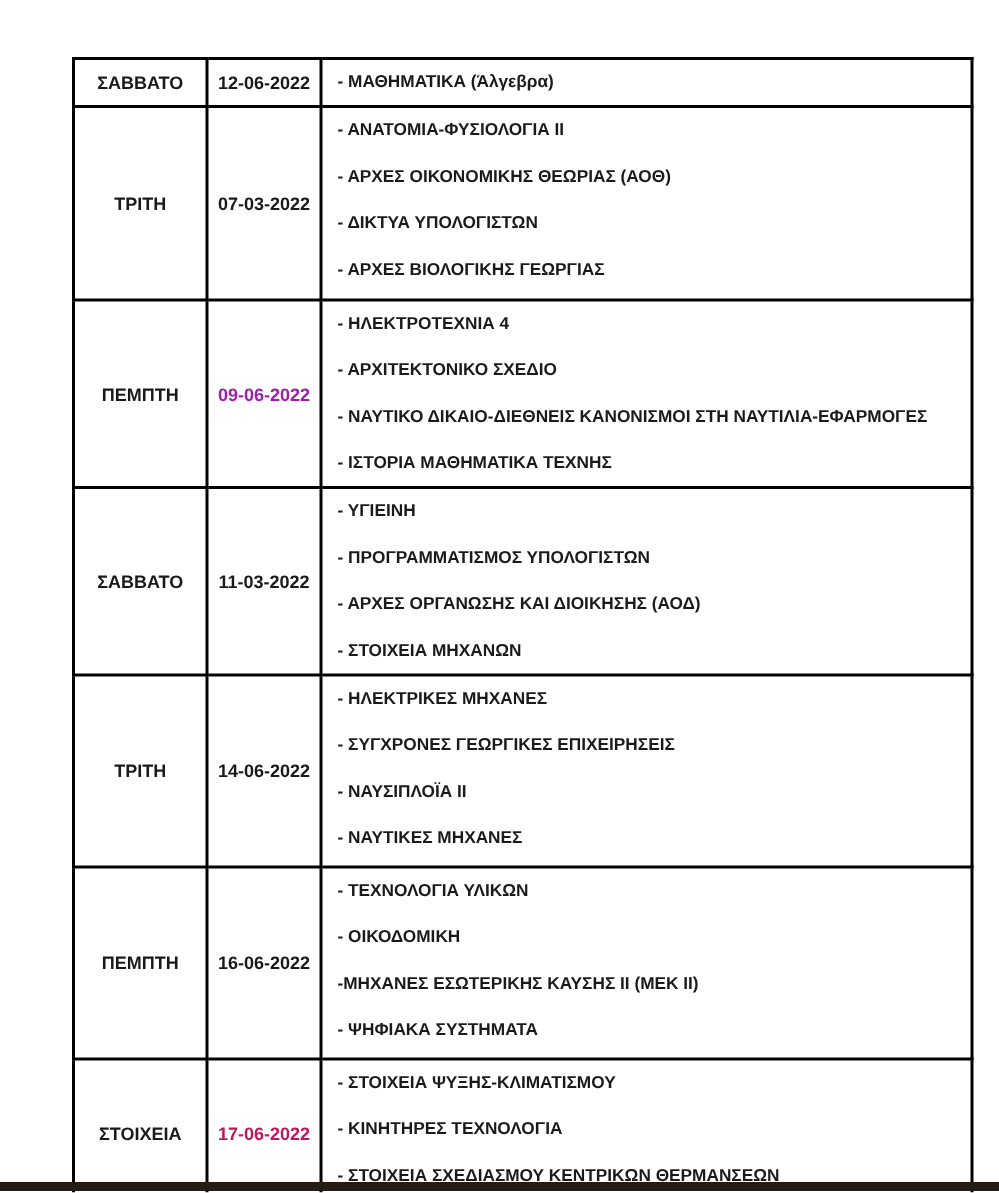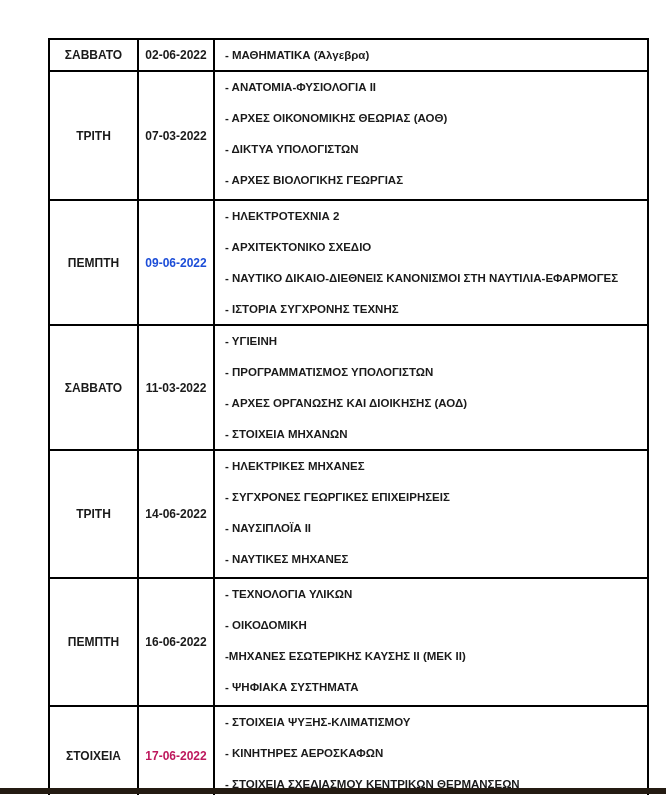--- a/index.html
+++ b/index.html
@@ -66,43 +66,43 @@
 
   <table class="schedule">
     <colgroup>
       <col style="width:89px">
       <col style="width:76px">
       <col style="width:434px">
     </colgroup>
     <tbody>
         <tr style="height: 32px;">
           <td class="day-cell" style="border-color: rgb(0, 0, 0); color: rgb(26, 26, 26);">ΣΑΒΒΑΤΟ</td>
-          <td class="date-cell" style="border-color: rgb(0, 0, 0); color: rgb(26, 26, 26);">02-06-2022</td>
+          <td class="date-cell" style="border-color: rgb(0, 0, 0); color: rgb(26, 26, 26);">12-06-2022</td>
           <td class="subjects-cell" style="border-color: rgb(0, 0, 0); color: rgb(26, 26, 26);">
             <div class="subject-item">- ΜΑΘΗΜΑΤΙΚΑ (Άλγεβρα)</div>
           </td>
         </tr>
         <tr style="height: 129px;">
           <td class="day-cell" style="border-color: rgb(0, 0, 0); color: rgb(26, 26, 26);">ΤΡΙΤΗ</td>
           <td class="date-cell" style="border-color: rgb(0, 0, 0); color: rgb(26, 26, 26);">07-03-2022</td>
           <td class="subjects-cell" style="border-color: rgb(0, 0, 0); color: rgb(26, 26, 26);">
             <div class="subject-item">- ΑΝΑΤΟΜΙΑ-ΦΥΣΙΟΛΟΓΙΑ ΙΙ</div>
             <div class="subject-item">- ΑΡΧΕΣ ΟΙΚΟΝΟΜΙΚΗΣ ΘΕΩΡΙΑΣ (ΑΟΘ)</div>
             <div class="subject-item">- ΔΙΚΤΥΑ ΥΠΟΛΟΓΙΣΤΩΝ</div>
             <div class="subject-item">- ΑΡΧΕΣ ΒΙΟΛΟΓΙΚΗΣ ΓΕΩΡΓΙΑΣ</div>
           </td>
         </tr>
         <tr style="height: 125px;">
           <td class="day-cell" style="border-color: rgb(0, 0, 0); color: rgb(26, 26, 26);">ΠΕΜΠΤΗ</td>
-          <td class="date-cell" style="border-color: rgb(0, 0, 0); color: #1d4ed8;">09-06-2022</td>
+          <td class="date-cell" style="border-color: rgb(0, 0, 0); color: #a21caf;">09-06-2022</td>
           <td class="subjects-cell" style="border-color: rgb(0, 0, 0); color: rgb(26, 26, 26);">
-            <div class="subject-item">- ΗΛΕΚΤΡΟΤΕΧΝΙΑ 2</div>
+            <div class="subject-item">- ΗΛΕΚΤΡΟΤΕΧΝΙΑ 4</div>
             <div class="subject-item">- ΑΡΧΙΤΕΚΤΟΝΙΚΟ ΣΧΕΔΙΟ</div>
             <div class="subject-item">- ΝΑΥΤΙΚΟ ΔΙΚΑΙΟ-ΔΙΕΘΝΕΙΣ ΚΑΝΟΝΙΣΜΟΙ ΣΤΗ ΝΑΥΤΙΛΙΑ-ΕΦΑΡΜΟΓΕΣ</div>
-            <div class="subject-item">- ΙΣΤΟΡΙΑ ΣΥΓΧΡΟΝΗΣ ΤΕΧΝΗΣ</div>
+            <div class="subject-item">- ΙΣΤΟΡΙΑ ΜΑΘΗΜΑΤΙΚΑ ΤΕΧΝΗΣ</div>
           </td>
         </tr>
         <tr style="height: 125px;">
           <td class="day-cell" style="border-color: rgb(0, 0, 0); color: rgb(26, 26, 26);">ΣΑΒΒΑΤΟ</td>
           <td class="date-cell" style="border-color: rgb(0, 0, 0); color: rgb(26, 26, 26);">11-03-2022</td>
           <td class="subjects-cell" style="border-color: rgb(0, 0, 0); color: rgb(26, 26, 26);">
             <div class="subject-item">- ΥΓΙΕΙΝΗ</div>
             <div class="subject-item">- ΠΡΟΓΡΑΜΜΑΤΙΣΜΟΣ ΥΠΟΛΟΓΙΣΤΩΝ</div>
             <div class="subject-item">- ΑΡΧΕΣ ΟΡΓΑΝΩΣΗΣ ΚΑΙ ΔΙΟΙΚΗΣΗΣ (ΑΟΔ)</div>
             <div class="subject-item">- ΣΤΟΙΧΕΙΑ ΜΗΧΑΝΩΝ</div>
@@ -126,21 +126,21 @@
             <div class="subject-item">- ΟΙΚΟΔΟΜΙΚΗ</div>
             <div class="subject-item">-ΜΗΧΑΝΕΣ ΕΣΩΤΕΡΙΚΗΣ ΚΑΥΣΗΣ ΙΙ (ΜΕΚ ΙΙ)</div>
             <div class="subject-item">- ΨΗΦΙΑΚΑ ΣΥΣΤΗΜΑΤΑ</div>
           </td>
         </tr>
         <tr style="height: 99px;">
           <td class="day-cell" style="border-color: rgb(0, 0, 0); color: rgb(26, 26, 26);">ΣΤΟΙΧΕΙΑ</td>
           <td class="date-cell" style="border-color: rgb(0, 0, 0); color: #be185d;">17-06-2022</td>
           <td class="subjects-cell" style="border-color: rgb(0, 0, 0); color: rgb(26, 26, 26);">
             <div class="subject-item">- ΣΤΟΙΧΕΙΑ ΨΥΞΗΣ-ΚΛΙΜΑΤΙΣΜΟΥ</div>
-            <div class="subject-item">- ΚΙΝΗΤΗΡΕΣ ΑΕΡΟΣΚΑΦΩΝ</div>
+            <div class="subject-item">- ΚΙΝΗΤΗΡΕΣ ΤΕΧΝΟΛΟΓΙΑ</div>
             <div class="subject-item">- ΣΤΟΙΧΕΙΑ ΣΧΕΔΙΑΣΜΟΥ ΚΕΝΤΡΙΚΩΝ ΘΕΡΜΑΝΣΕΩΝ</div>
           </td>
         </tr>
       </tbody>
   </table>
 
   <div class="bottom-bar" style="background: rgb(36, 27, 18);"></div>
 
 </div>
 

